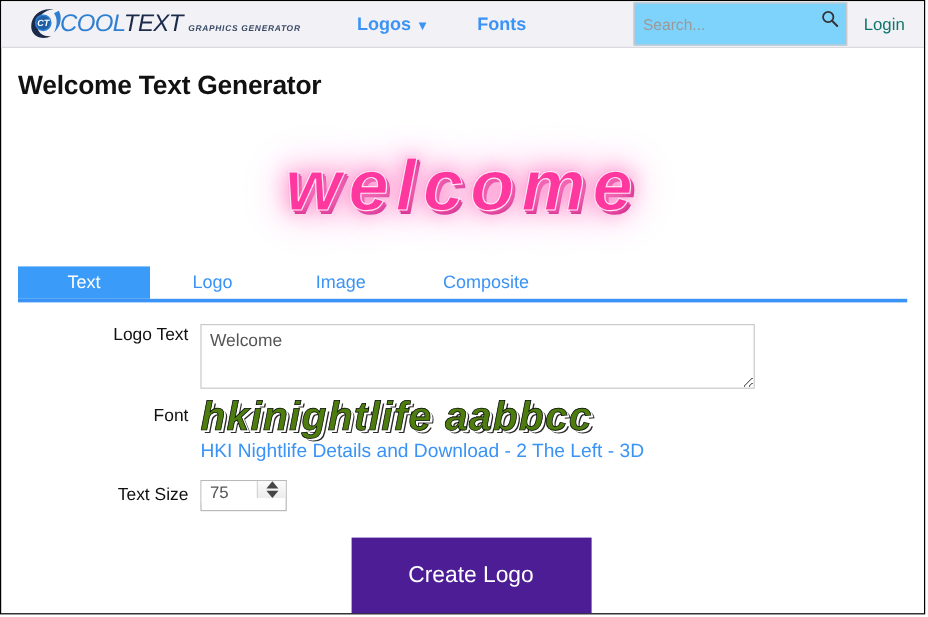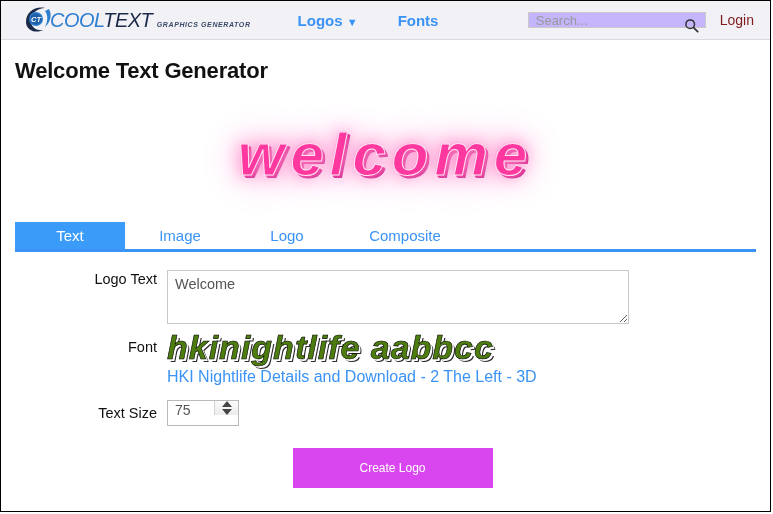--- a/index.html
+++ b/index.html
@@ -84,22 +84,22 @@
     position: absolute;
     right: 16px;
     top: 0;
     height: 38px;
     display: flex;
     align-items: center;
   }
   #search-box {
     position: relative;
     width: 178px;
-    height: 16px;
-    background: #c4b5fd;
+    height: 36px;
+    background: #7dd3fc;
     border: 1px solid #c9c9c9;
     box-sizing: border-box;
     display: flex;
     align-items: flex-end;
   }
   #search-input {
     border: 0;
     outline: 0;
     background: transparent;
     font-family: "Liberation Sans", sans-serif;
@@ -112,21 +112,21 @@
   }
   #search-input::placeholder { color: #9a9a9a; }
   #search-icon {
     position: absolute;
     right: 6px;
     top: 5px;
     width: 15px;
     height: 15px;
   }
   #login-link {
-    color: #7f1d1d;
+    color: #0f766e;
     font-size: 14px;
     text-decoration: none;
     margin-left: 14px;
     white-space: nowrap;
   }
 
   
   #page-title {
     font-size: 22px;
     font-weight: bold;
@@ -303,26 +303,26 @@
   .spin-down { border-top: 6px solid #454545; }
 
   
   #create-row {
     display: flex;
     justify-content: center;
     margin-top: 22px;
   }
   #create-logo-button {
     width: 200px;
-    height: 40px;
-    background: #d946ef;
+    height: 64px;
+    background: #4c1d95;
     border: 0;
     color: #ffffff;
     font-family: "Liberation Sans", sans-serif;
-    font-size: 12px;
+    font-size: 19px;
     cursor: pointer;
     padding: 0;
   }
 </style>
 </head>
 <body>
 
 <div id="page">
 
   <div id="header">
@@ -359,22 +359,22 @@
   </div>
 
   <h1 id="page-title">Welcome Text Generator</h1>
 
   <div id="preview-area">
     <div id="preview-logo">welcome</div>
   </div>
 
   <div id="tabs">
     <a class="tab active" id="tab-text" href="#">Text</a>
+    <a class="tab" id="tab-logo" href="#">Logo</a>
     <a class="tab" id="tab-image" href="#">Image</a>
-    <a class="tab" id="tab-logo" href="#">Logo</a>
     <a class="tab" id="tab-composite" href="#">Composite</a>
   </div>
 
   <div id="form">
 
     <div class="form-row" id="logo-text-row">
       <div class="form-label">
         <span class="label-main">Logo Text</span>
       </div>
       <textarea id="logo-text-input" style="">Welcome</textarea>

